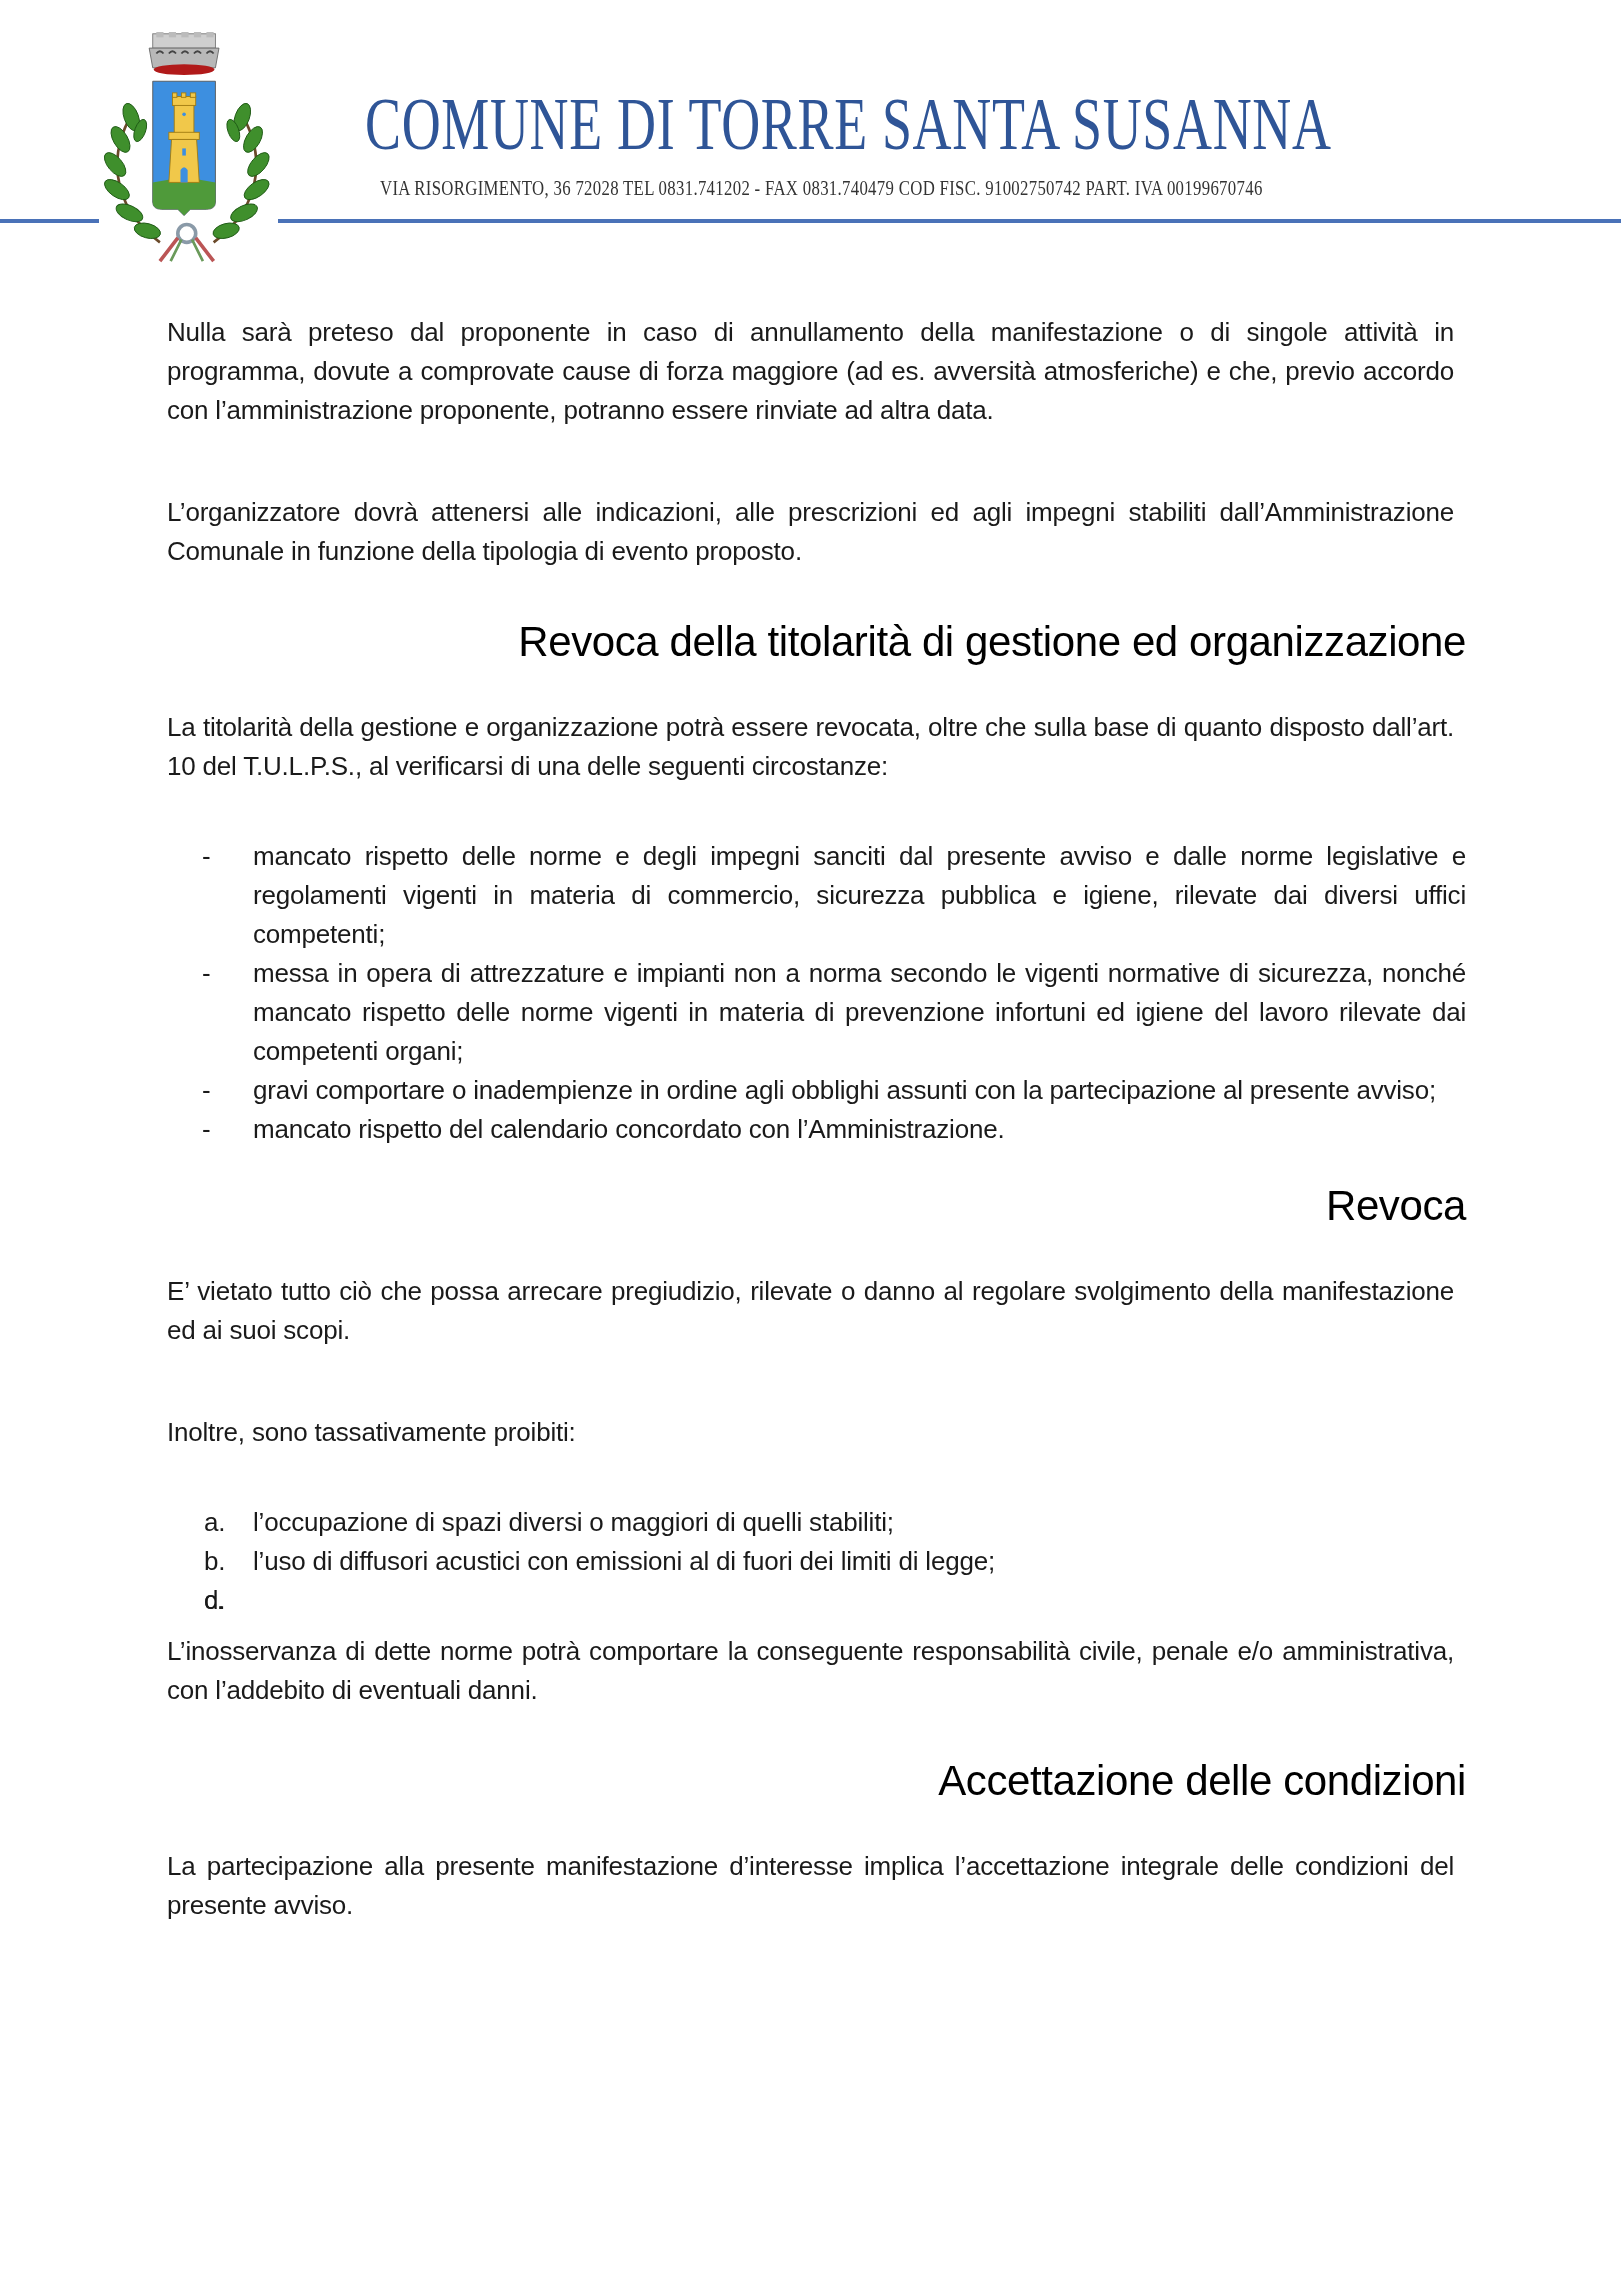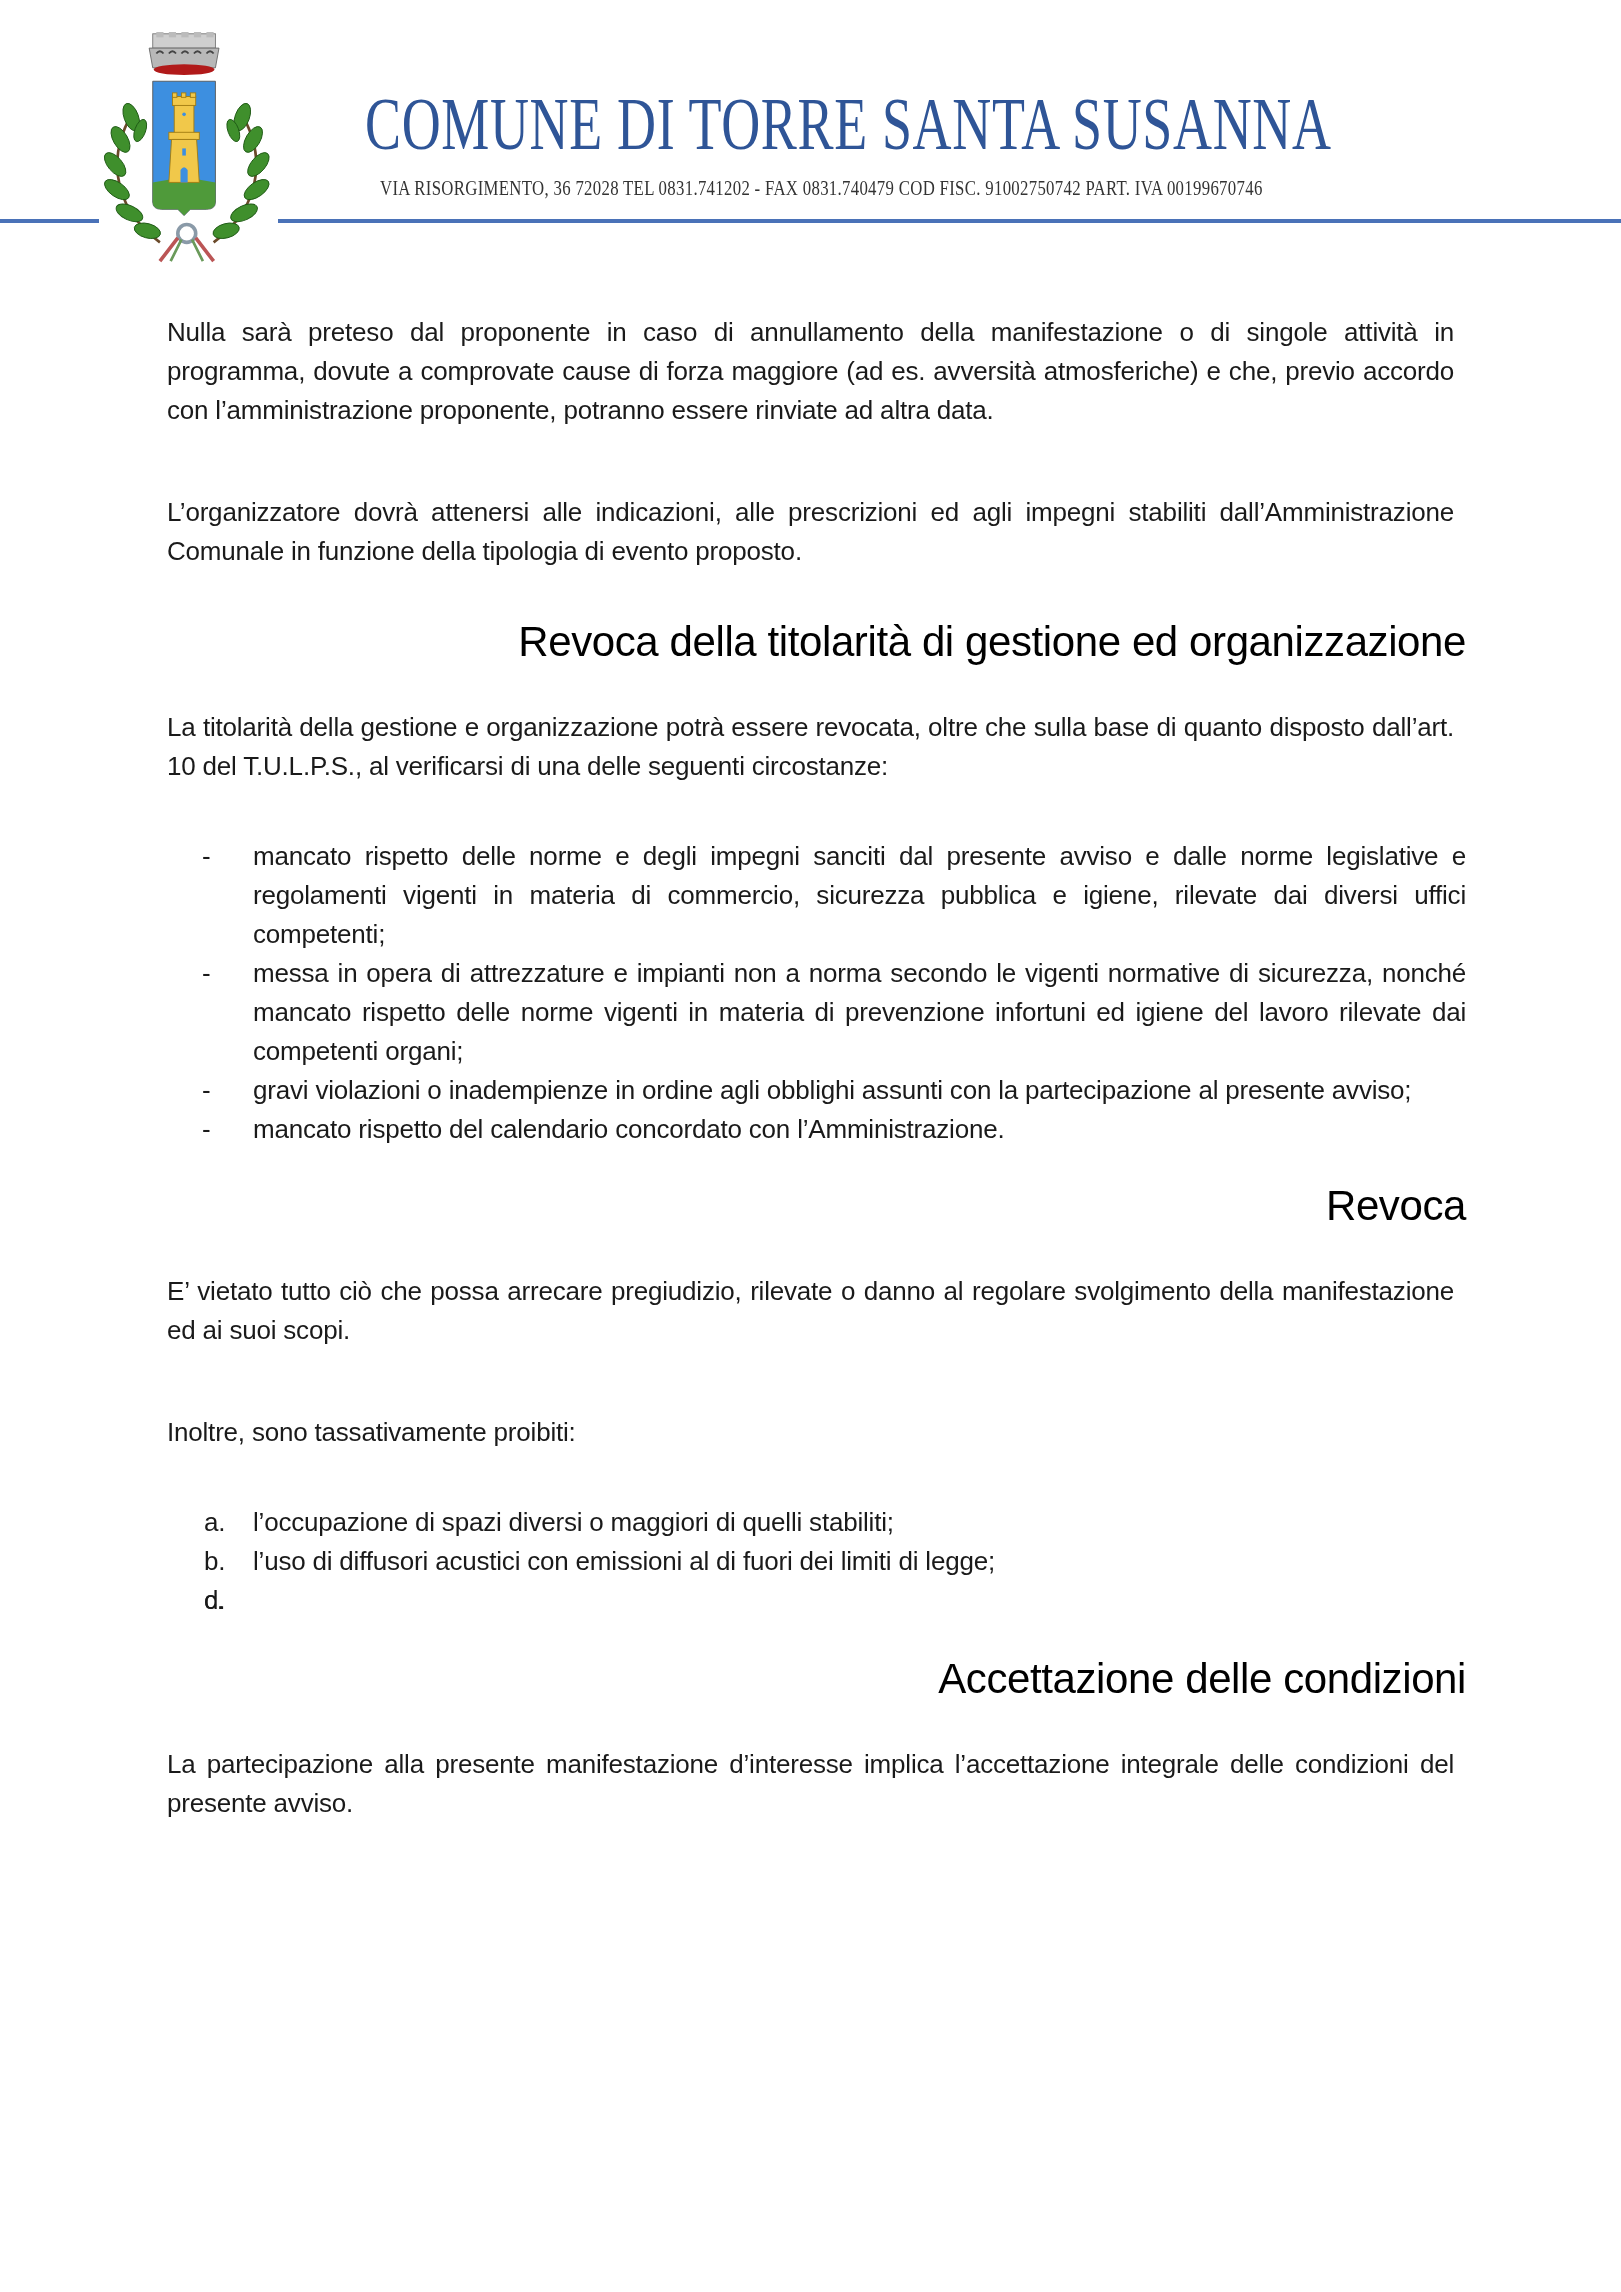--- a/index.html
+++ b/index.html
@@ -94,37 +94,38 @@
   <p class="p">L’organizzatore dovrà attenersi alle indicazioni, alle prescrizioni ed agli impegni stabiliti dall’Amministrazione Comunale in funzione della tipologia di evento proposto.</p>
   <div style="height:32px"></div>
 
   <h2 class="h">Revoca della titolarità di gestione ed organizzazione</h2>
   <div style="height:27px"></div>
   <p class="p">La titolarità della gestione e organizzazione potrà essere revocata, oltre che sulla base di quanto disposto dall’art. 10 del T.U.L.P.S., al verificarsi di una delle seguenti circostanze:</p>
   <div style="height:39px"></div>
   <ul class="list">
     <li><span class="marker">-</span><span> mancato rispetto delle norme e degli impegni sanciti dal presente avviso e dalle norme legislative e regolamenti vigenti in materia di commercio, sicurezza pubblica e igiene, rilevate dai diversi uffici competenti;</span></li>
     <li><span class="marker">-</span><span>messa in opera di attrezzature e impianti non a norma secondo le vigenti normative di sicurezza, nonché mancato rispetto delle norme vigenti in materia di prevenzione infortuni ed igiene del lavoro rilevate dai competenti organi;</span></li>
-    <li><span class="marker">-</span><span>gravi violazioni o inadempienze in ordine agli obblighi assunti con la partecipazione al presente avviso;</span></li>
+    <li><span class="marker">-</span><span>gravi comportare o inadempienze in ordine agli obblighi assunti con la partecipazione al presente avviso;</span></li>
     <li><span class="marker">-</span><span>mancato rispetto del calendario concordato con l’Amministrazione.</span></li>
   </ul>
   <div style="height:30px"></div>
 
   <h2 class="h">Revoca</h2>
   <div style="height:27px"></div>
   <p class="p">E’ vietato tutto ciò che possa arrecare pregiudizio, rilevate o danno al regolare svolgimento della manifestazione ed ai suoi scopi.</p>
   <div style="height:39px"></div>
   <p class="p">Inoltre, sono tassativamente proibiti:</p>
   <div style="height:39px"></div>
   <ul class="list alpha">
     <li><span class="marker">a.</span><span>l’occupazione di spazi diversi o maggiori di quelli stabiliti;</span></li>
     <li><span class="marker">b.</span><span>l’uso di diffusori acustici con emissioni al di fuori dei limiti di legge;</span></li>
     <li><span class="marker">c.</span></li>
     <li><span class="marker">d.</span></li>
   </ul>
   <div style="height:39px"></div>
+  <p class="p">L’inosservanza di dette norme potrà comportare la conseguente responsabilità civile, penale e/o amministrativa, con l’addebito di eventuali danni.</p>
   <div style="height:32px"></div>
 
   <h2 class="h">Accettazione delle condizioni</h2>
   <div style="height:27px"></div>
   <p class="p">La partecipazione alla presente manifestazione d’interesse implica l’accettazione integrale delle condizioni del presente avviso.</p>
 </div>
 
 
 </body></html>

